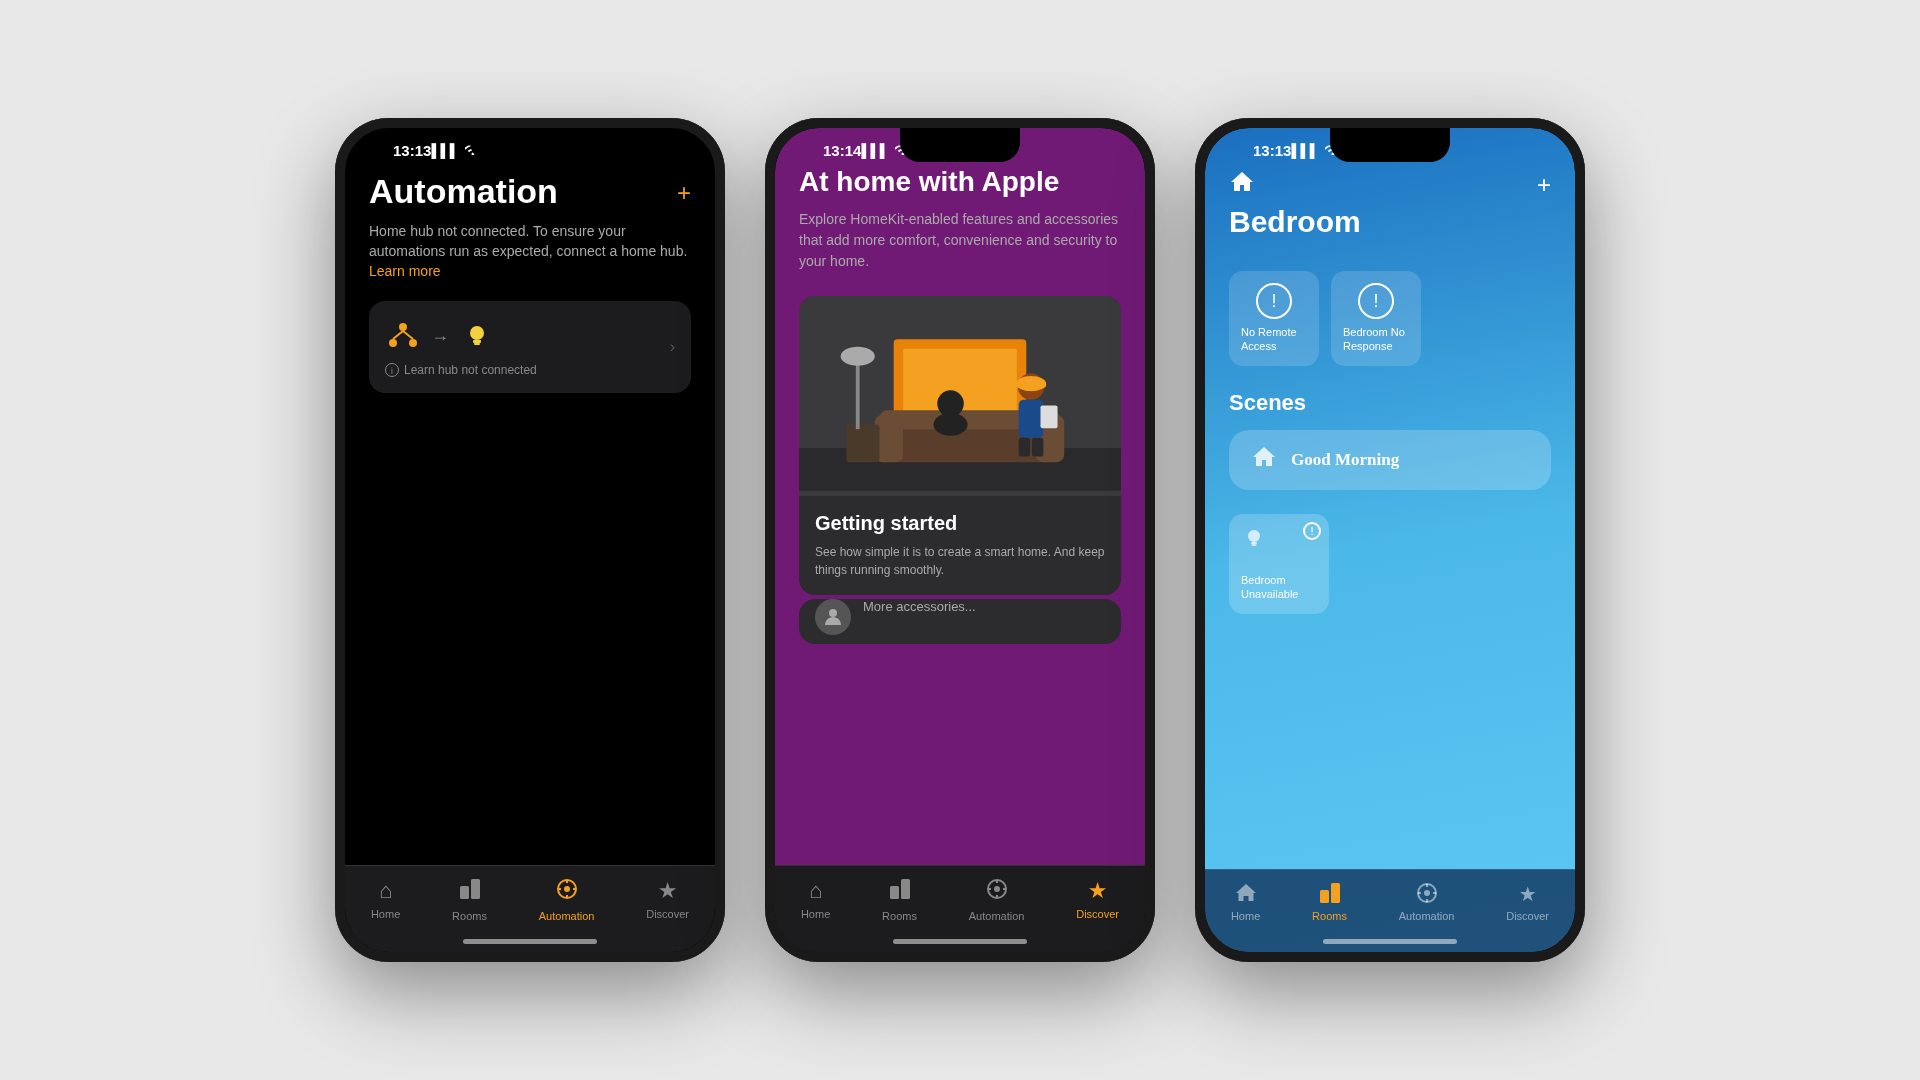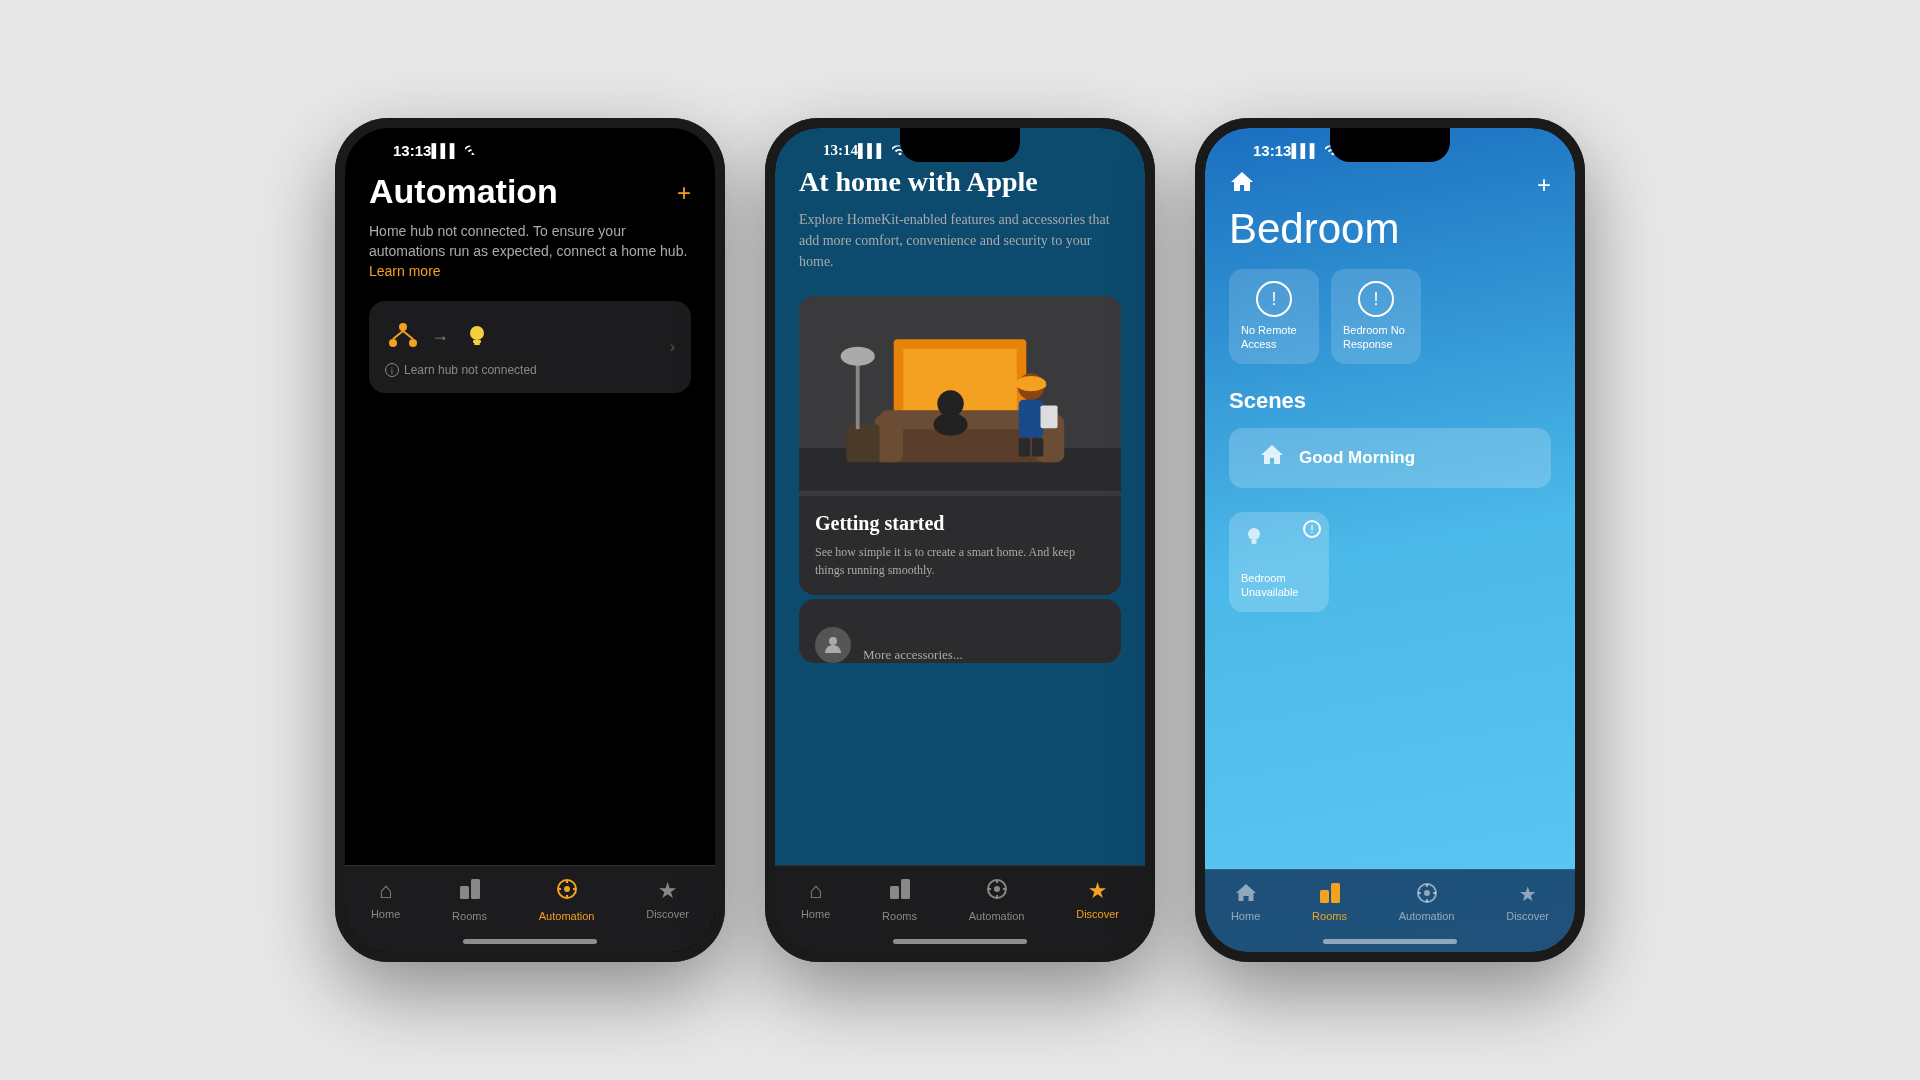--- a/index.html
+++ b/index.html
@@ -203,26 +203,25 @@
       transform: translateX(-50%);
       width: 134px;
       height: 5px;
       background: #fff;
       border-radius: 3px;
       opacity: 0.5;
     }
 
     
     .phone2-content {
-      background: #0c4a6e;
+      background: #701a75;
       height: 100%;
       color: #fff;
       padding: 0 24px;
       overflow: hidden;
-      font-family: Liberation Serif, serif;
     }
 
     .discover-title {
       font-size: 28px;
       font-weight: 700;
       color: #fff;
       margin-bottom: 10px;
       line-height: 1.2;
     }
 
@@ -291,24 +290,24 @@
 
     .add-btn-white {
       font-size: 24px;
       color: #fff;
       background: none;
       border: none;
       cursor: pointer;
     }
 
     .bedroom-title {
-      font-size: 42px;
-      font-weight: 400;
-      color: #fff;
-      margin-bottom: 16px;
+      font-size: 30px;
+      font-weight: 700;
+      color: #fff;
+      margin-bottom: 32px;
     }
 
     .warning-cards {
       display: flex;
       gap: 12px;
       margin-bottom: 24px;
     }
 
     .warning-card {
       background: rgba(255,255,255,0.15);
@@ -342,29 +341,30 @@
 
     .section-title {
       font-size: 22px;
       font-weight: 700;
       color: #fff;
       margin-bottom: 14px;
     }
 
     .scene-btn {
       background: rgba(255,255,255,0.2);
-      border-radius: 14px;
-      padding: 14px 30px;
+      border-radius: 20px;
+      padding: 14px 22px;
       display: flex;
       align-items: center;
       gap: 14px;
       cursor: pointer;
       margin-bottom: 24px;
       border: none;
       width: 100%;
+      font-family: Liberation Serif, serif;
     }
 
     .scene-icon {
       font-size: 22px;
       color: #fff;
     }
 
     .scene-label {
       font-size: 17px;
       font-weight: 600;
@@ -433,23 +433,23 @@
       color: rgba(255,255,255,0.5);
       cursor: pointer;
     }
 
     .tab-item-light.active { color: #f4a020; }
 
     
     .discover-card3 {
       background: #2c2c2e;
       border-radius: 16px;
-      height: 64px;
-      display: flex;
-      align-items: flex-end;
+      height: 45px;
+      display: flex;
+      align-items: flex-start;
       padding: 0 16px;
       gap: 12px;
     }
 
     .person-circle {
       width: 36px;
       height: 36px;
       border-radius: 50%;
       background: #555;
       display: flex;

